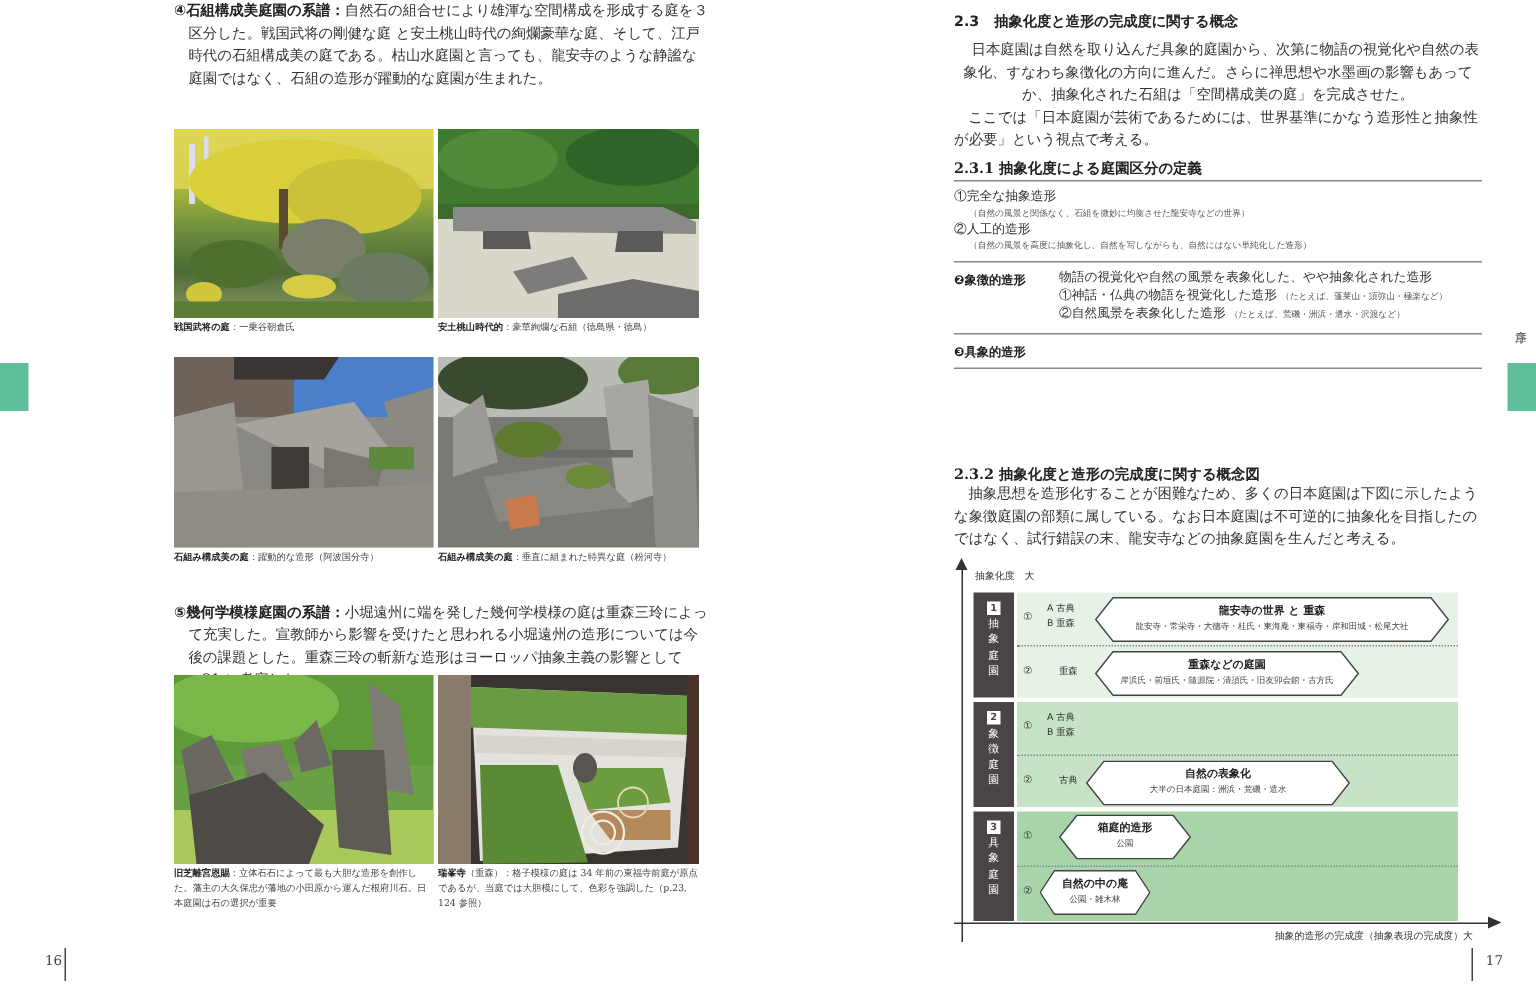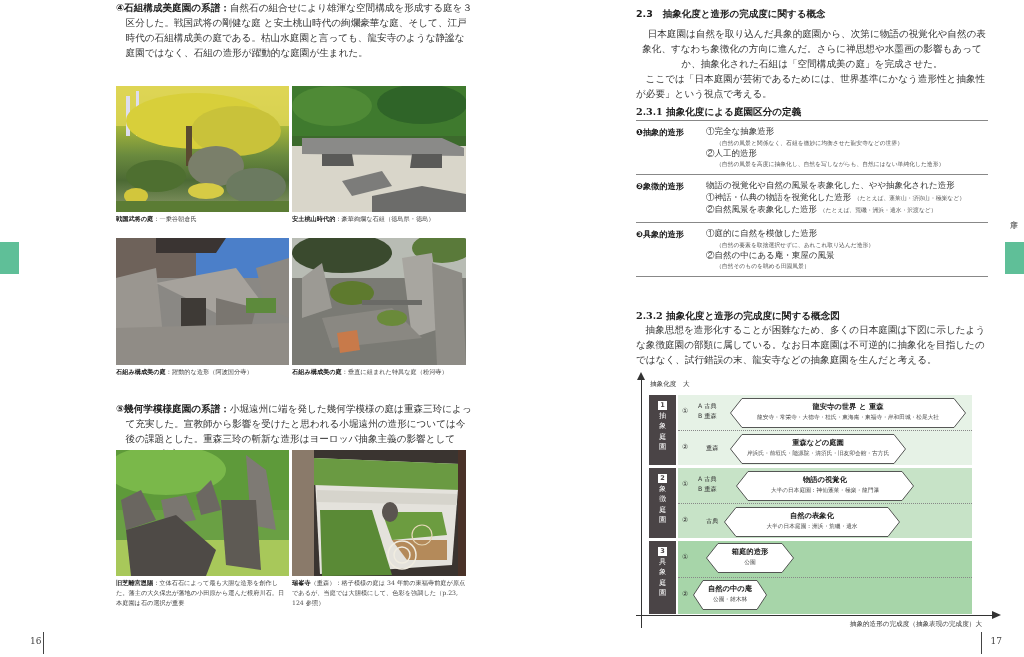--- a/index.html
+++ b/index.html
@@ -205,44 +205,37 @@
 <div class="h-section">
   <span class="num">2.3</span><span>抽象化度と造形の完成度に関する概念</span>
 </div>
 <div class="para indent" style="left:636px; top:26px; width:352px;text-align:center;">日本庭園は自然を取り込んだ具象的庭園から、次第に物語の視覚化や自然の表象化、すなわち象徴化の方向に進んだ。さらに禅思想や水墨画の影響もあってか、抽象化された石組は「空間構成美の庭」を完成させた。</div>
 <div class="para indent" style="left:636px; top:71px; width:352px;">ここでは「日本庭園が芸術であるためには、世界基準にかなう造形性と抽象性が必要」という視点で考える。</div>
 
 <div class="h-sub" style="left:636px; top:106px;">2.3.1 抽象化度による庭園区分の定義</div>
 
 <div class="def-table">
   <div class="def-row">
-    <div class="def-head">❶抽象的造形</div>
     <div class="def-body">
       <div>①完全な抽象造形</div>
       <span class="def-note">（自然の風景と関係なく、石組を微妙に均衡させた龍安寺などの世界）</span>
       <div>②人工的造形</div>
       <span class="def-note">（自然の風景を高度に抽象化し、自然を写しながらも、自然にはない単純化した造形）</span>
     </div>
   </div>
   <div class="def-row">
     <div class="def-head">❷象徴的造形</div>
     <div class="def-body">
       <div>物語の視覚化や自然の風景を表象化した、やや抽象化された造形</div>
       <div><span>①神話・仏典の物語を視覚化した造形</span> <span class="small-note">（たとえば、蓬莱山・須弥山・極楽など）</span></div>
       <div><span>②自然風景を表象化した造形</span> <span class="small-note">（たとえば、荒磯・洲浜・遣水・沢渡など）</span></div>
     </div>
   </div>
   <div class="def-row">
     <div class="def-head">❸具象的造形</div>
-    <div class="def-body">
-      <div>①庭的に自然を模倣した造形</div>
-      <span class="def-note">（自然の要素を取捨選択せずに、あれこれ取り込んだ造形）</span>
-      <div>②自然の中にある庵・東屋の風景</div>
-      <span class="def-note">（自然そのものを眺める田園風景）</span>
-    </div>
   </div>
 </div>
 
 <div class="h-sub" style="left:636px; top:310px;">2.3.2 抽象化度と造形の完成度に関する概念図</div>
 <div class="para indent" style="left:636px; top:322px; width:352px;">抽象思想を造形化することが困難なため、多くの日本庭園は下図に示したような象徴庭園の部類に属している。なお日本庭園は不可逆的に抽象化を目指したのではなく、試行錯誤の末、龍安寺などの抽象庭園を生んだと考える。</div>
 
 <div class="diagram">
   <div class="band band-1"></div>
   <div class="band band-2"></div>
   <div class="band band-3"></div>
@@ -300,27 +293,20 @@
       </svg>
     <div class="t1">重森などの庭園</div>
     <div class="t2">岸浜氏・前垣氏・隨源院・清須氏・旧友卯会館・古方氏</div>
   </div>
 
   <div class="circ" style="left:46px; top:104px;">①</div>
   <div class="row-label" style="left:62px; top:98px;">
     <div>A 古典</div>
     <div>B 重森</div>
   </div>
-  <div class="hex" style="left:100px; top:95px; width:178px;">
-    <svg width="178" height="30">
-        <polygon points="12,0.5 166,0.5 177.5,15 166,29.5 12,29.5 0.5,15" fill="#fff" stroke="#444" stroke-width="0.9"></polygon>
-      </svg>
-    <div class="t1">物語の視覚化</div>
-    <div class="t2">大半の日本庭園：神仙蓬莱・極楽・龍門瀑</div>
-  </div>
 
   <div class="circ" style="left:46px; top:140px;">②</div>
   <div class="row-label" style="left:70px; top:140px;">古典</div>
   <div class="hex" style="left:88px; top:131px; width:176px;">
     <svg width="176" height="30">
         <polygon points="12,0.5 164,0.5 175.5,15 164,29.5 12,29.5 0.5,15" fill="#fff" stroke="#444" stroke-width="0.9"></polygon>
       </svg>
     <div class="t1">自然の表象化</div>
     <div class="t2">大半の日本庭園：洲浜・荒磯・遣水</div>
   </div>

